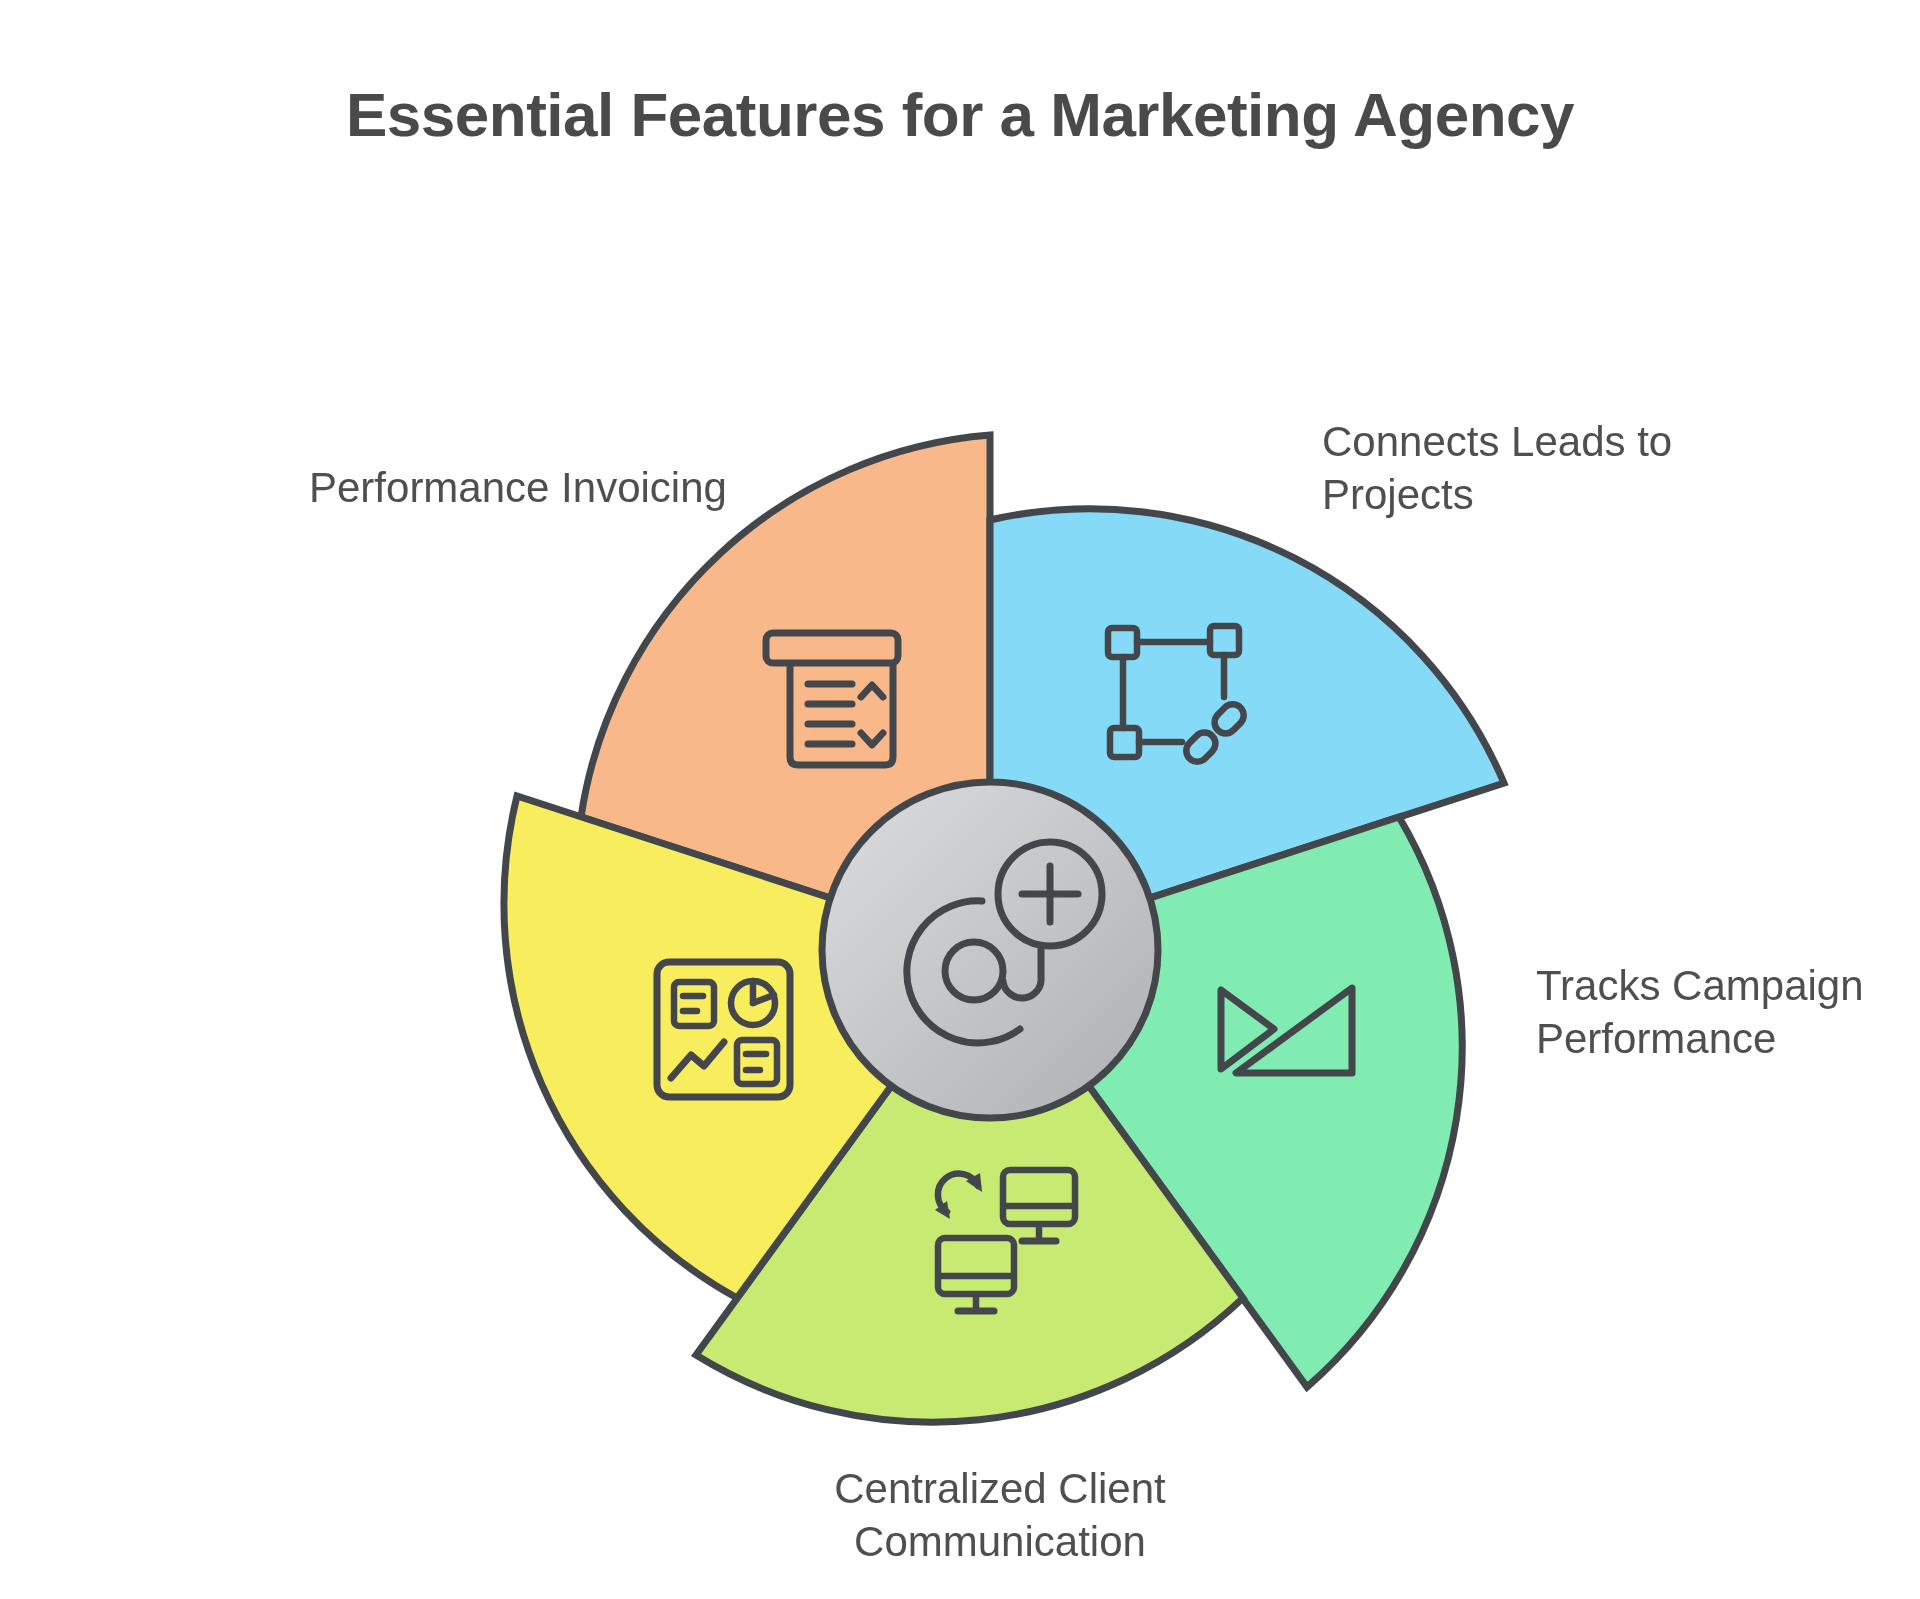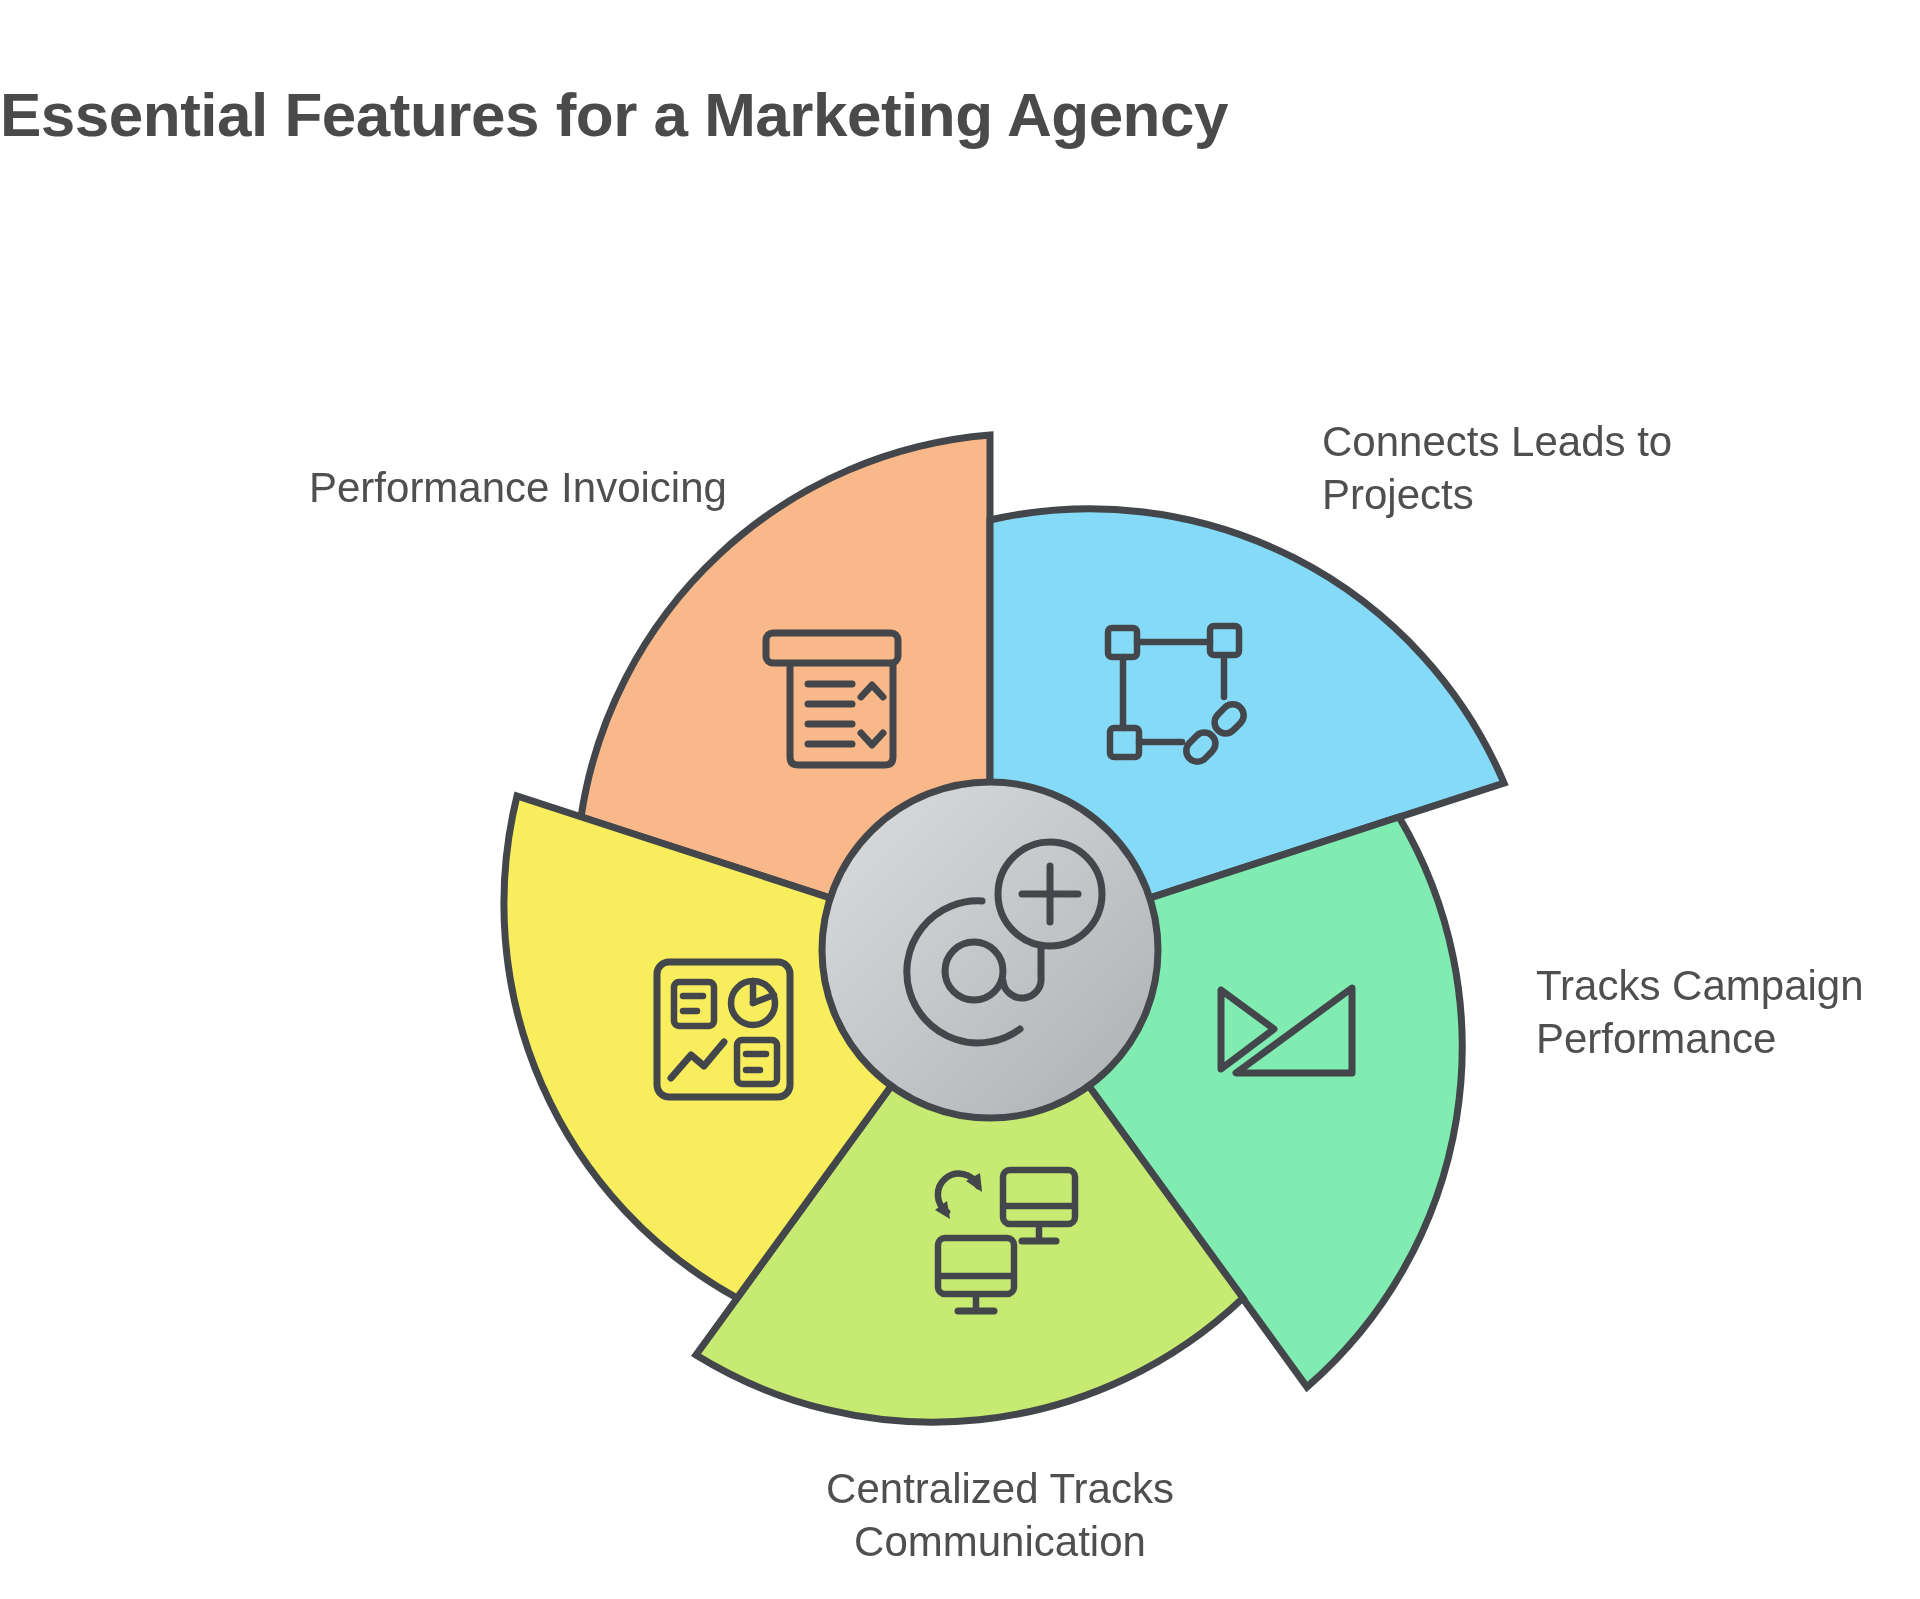--- a/index.html
+++ b/index.html
@@ -11,21 +11,21 @@
   }
   .stage{position:absolute;left:0;top:0;width:1920px;height:1599px;}
   svg.diagram{position:absolute;left:0;top:0;}
   .blade{stroke:var(--stroke);stroke-width:7;stroke-miterlimit:12;stroke-linejoin:miter;}
   .ol{fill:none;stroke:var(--icon);stroke-width:7;stroke-linecap:round;stroke-linejoin:round;}
   .ol-thin{fill:none;stroke:var(--icon);stroke-width:6.5;stroke-linecap:round;stroke-linejoin:round;}
   .fillhead{fill:var(--icon);stroke:none;}
   .center-circle{stroke:var(--stroke);stroke-width:7;}
   .title{
     position:absolute;left:0;top:69px;width:100%;
-    text-align:left;color:var(--title-color);
+    text-align:center;color:var(--title-color);
     font-size:62px;font-weight:700;line-height:92px;letter-spacing:-.5px;
   }
   .lbl{
     position:absolute;color:var(--label-color);
     font-size:42px;font-weight:400;line-height:53px;
   }
   .lbl-invoicing{left:309px;top:461px;white-space:nowrap;}
   .lbl-leads{left:1322px;top:415px;width:400px;}
   .lbl-campaign{left:1536px;top:959px;width:360px;}
   .lbl-portals{left:44px;top:1024px;white-space:nowrap;}
@@ -119,14 +119,14 @@
     </g>
   </svg>
 
   <div class="title">
     <div>Essential Features for a Marketing Agency</div>
   </div>
 
   <div class="lbl lbl-invoicing">Performance Invoicing</div>
   <div class="lbl lbl-leads">Connects Leads to Projects</div>
   <div class="lbl lbl-campaign">Tracks Campaign Performance</div>
-  <div class="lbl lbl-communication">Centralized Tracks Communication</div>
+  <div class="lbl lbl-communication">Centralized Client Communication</div>
 </div>
 
 </body></html>

